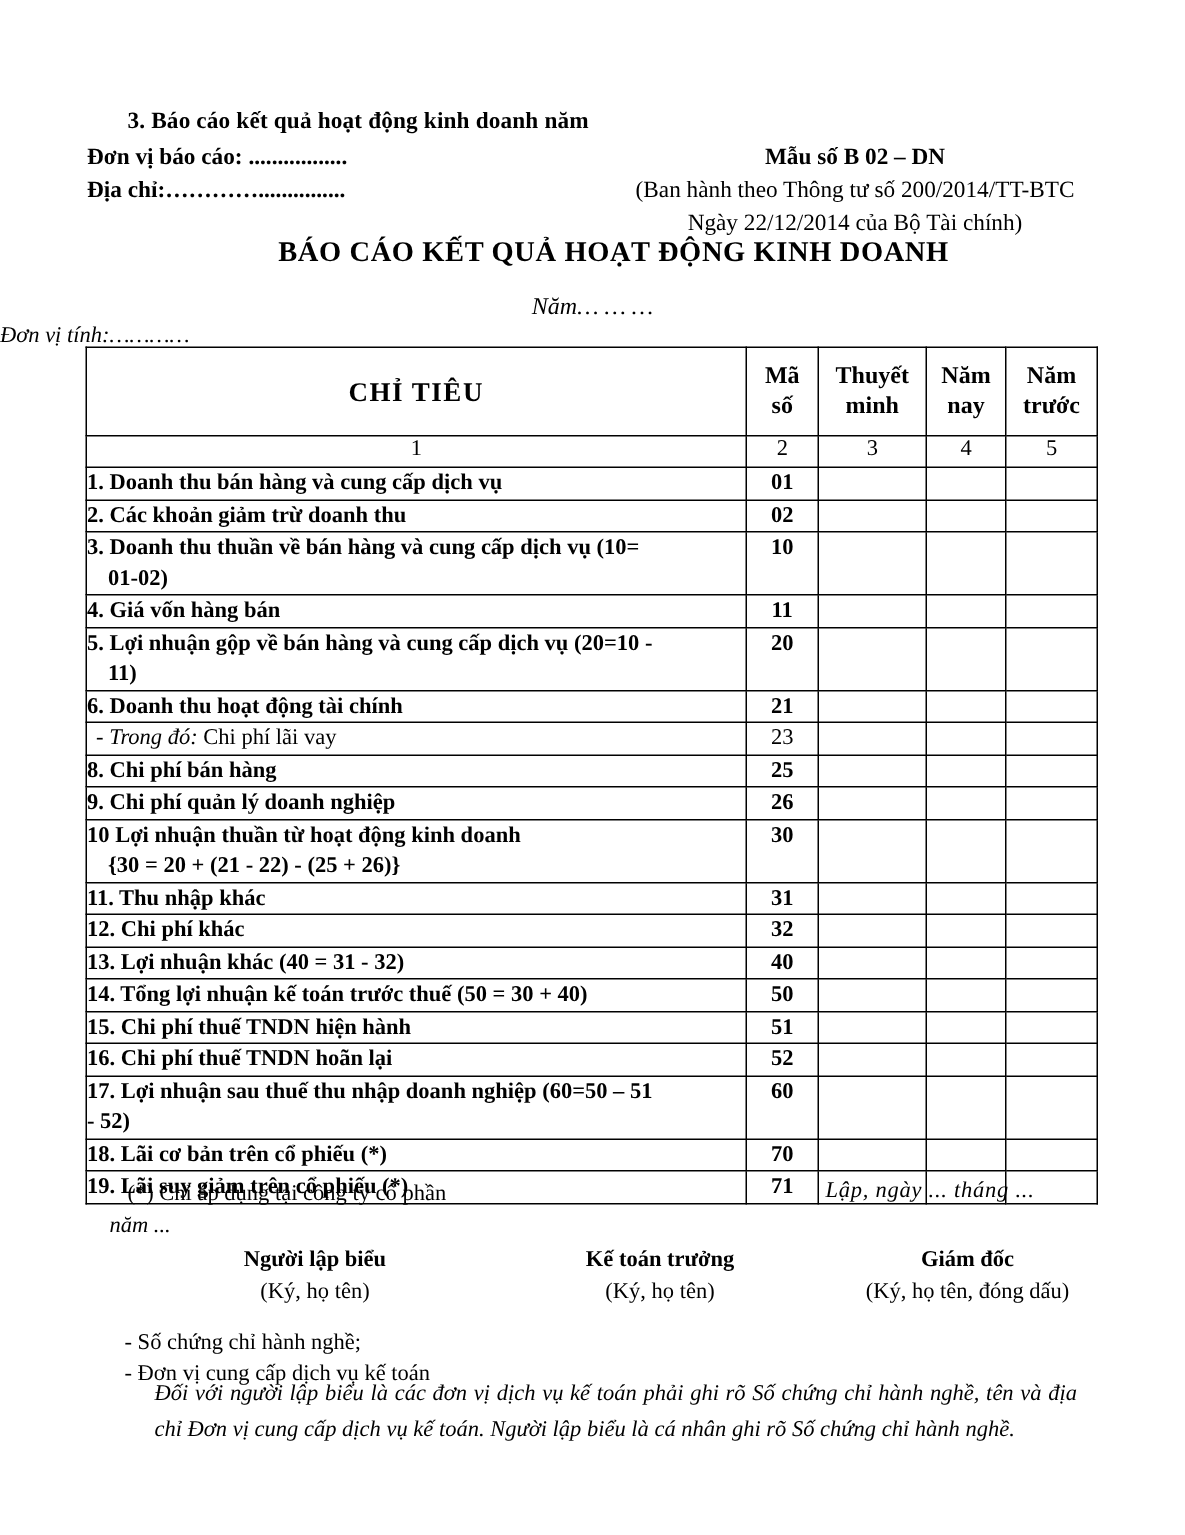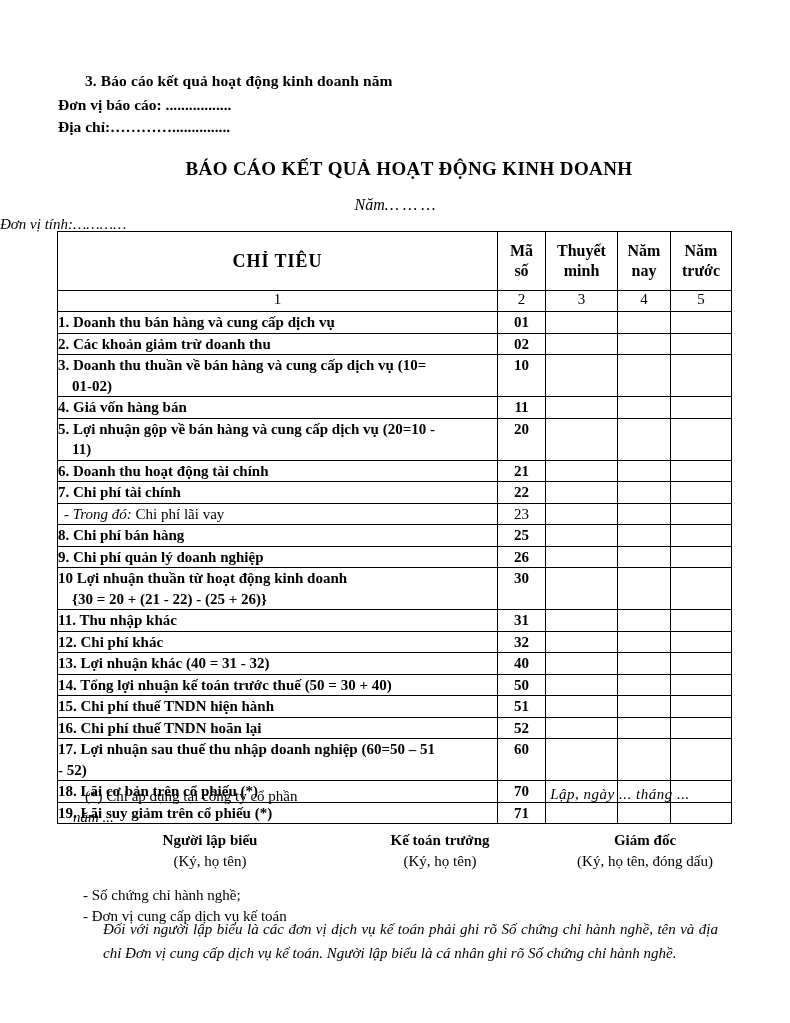--- a/index.html
+++ b/index.html
@@ -238,20 +238,25 @@
 
 <div class="page">
 
   <div class="hdr-line1">3. Báo cáo kết quả hoạt động kinh doanh năm</div>
 
   <div class="hdr-left">
     <div>Đơn vị báo cáo: .................</div>
     <div>Địa chỉ:…………...............</div>
   </div>
 
+  <div class="hdr-right">
+    <div class="model">Mẫu số B 02 – DN</div>
+    <div class="issue">(Ban hành theo Thông tư số 200/2014/TT-BTC</div>
+    <div class="issue">Ngày 22/12/2014 của Bộ Tài chính)</div>
+  </div>
 
   <div class="doc-title">BÁO CÁO KẾT QUẢ HOẠT ĐỘNG KINH DOANH</div>
   <div class="doc-year">Năm… … …</div>
   <div class="unit-note">Đơn vị tính:…………</div>
 
   <div class="tbl-wrap">
     <table class="rep">
       <colgroup>
         <col class="c-ind">
           <col class="c-code">
@@ -324,27 +329,20 @@
             <td class="blank"></td>
           </tr>
           <tr>
             <td class="ind"><span>6. Doanh thu hoạt động tài chính</span></td>
             <td class="code">21</td>
             <td class="blank"></td>
             <td class="blank"></td>
             <td class="blank"></td>
           </tr>
           <tr>
-            <td class="ind"><span>7. Chi phí tài chính</span></td>
-            <td class="code">22</td>
-            <td class="blank"></td>
-            <td class="blank"></td>
-            <td class="blank"></td>
-          </tr>
-          <tr>
             <td class="ind">
               <span class="sub">- <em>Trong đó:</em> Chi phí lãi vay</span>
             </td>
             <td class="code light">23</td>
             <td class="blank"></td>
             <td class="blank"></td>
             <td class="blank"></td>
           </tr>
           <tr>
             <td class="ind"><span>8. Chi phí bán hàng</span></td>

